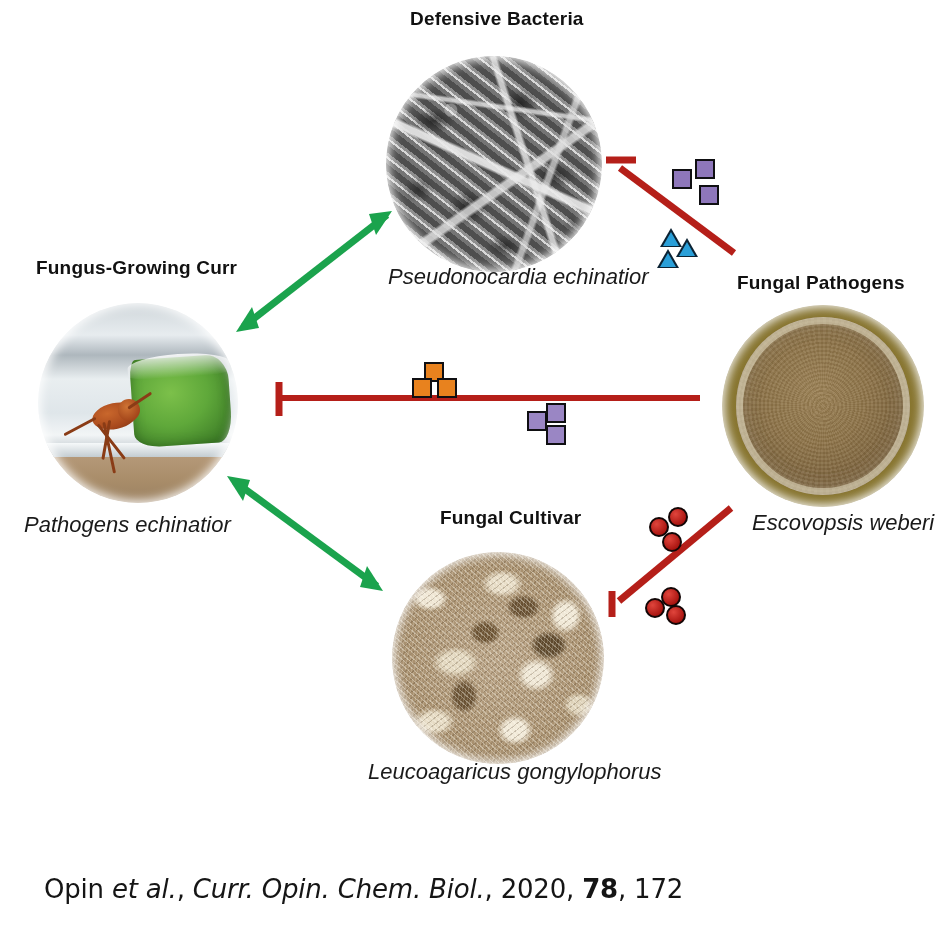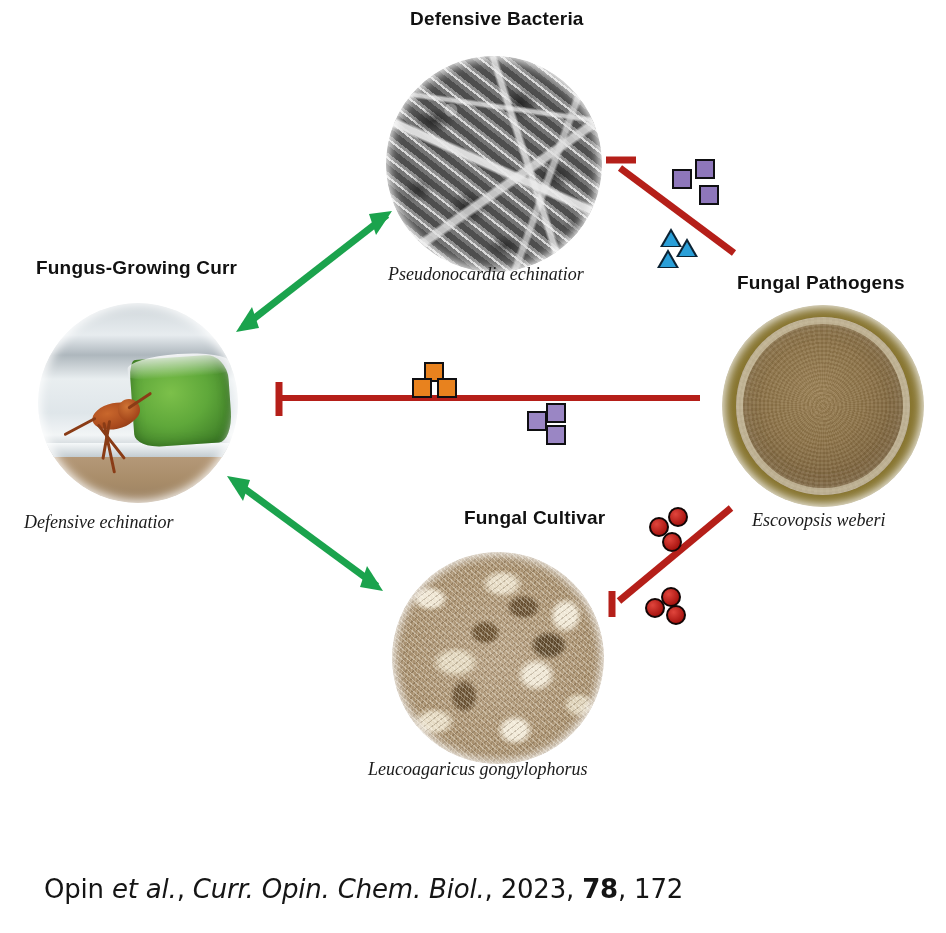--- a/index.html
+++ b/index.html
@@ -25,23 +25,23 @@
     font-family: "Liberation Sans", sans-serif;
     font-weight: bold;
     font-size: 19px;
     color: #111111;
     letter-spacing: 0.2px;
     white-space: nowrap;
     text-align: center;
   }
   .node-caption {
     position: absolute;
-    font-family: Liberation Serif, serif;
+    font-family: Liberation Sans, sans-serif;
     font-style: italic;
-    font-size: 18px;
+    font-size: 22px;
     color: #1a1a1a;
     white-space: nowrap;
     text-align: center;
   }
   .citation {
     position: absolute;
     left: 44px;
     top: 874px;
     font-family: "DejaVu Sans", sans-serif;
     font-size: 26px;
@@ -356,25 +356,25 @@
   <div class="mol" style="left:0; top:0; width:946px; height:933px;">
     <div class="mol-circle" style="left:661px; top:587px; background:radial-gradient(circle at 35% 32%, #e0453c, #a7130f 75%);"></div>
     <div class="mol-circle" style="left:645px; top:598px; background:radial-gradient(circle at 35% 32%, #e0453c, #a7130f 75%);"></div>
     <div class="mol-circle" style="left:666px; top:605px; background:radial-gradient(circle at 35% 32%, #e0453c, #a7130f 75%);"></div>
   </div>
 
   <div class="node-title" style="left:410px; top:8px;">Defensive Bacteria</div>
   <div class="node-caption" style="left:388px; top:264px;">Pseudonocardia echinatior</div>
 
   <div class="node-title" style="left:36px; top:257px;">Fungus-Growing Curr</div>
-  <div class="node-caption" style="left:24px; top:512px;">Defensive echinatior</div>
+  <div class="node-caption" style="left:24px; top:512px;">Pathogens echinatior</div>
 
   <div class="node-title" style="left:737px; top:272px;text-align:right;">Fungal Pathogens</div>
   <div class="node-caption" style="left:752px; top:510px;">Escovopsis weberi</div>
 
-  <div class="node-title" style="left:464px; top:507px;">Fungal Cultivar</div>
+  <div class="node-title" style="left:440px; top:507px;">Fungal Cultivar</div>
   <div class="node-caption" style="left:368px; top:759px;">Leucoagaricus gongylophorus</div>
 
   <div class="citation">
-    <span>Opin</span><span>&nbsp;</span><span class="it">et al.</span><span>, </span><span class="it">Curr. Opin. Chem. Biol.</span><span>, </span><span>2023</span><span>, </span><span class="bd">78</span><span>, </span><span>172</span>
+    <span>Opin</span><span>&nbsp;</span><span class="it">et al.</span><span>, </span><span class="it">Curr. Opin. Chem. Biol.</span><span>, </span><span>2020</span><span>, </span><span class="bd">78</span><span>, </span><span>172</span>
   </div>
 
 </div>
 
 </body></html>

